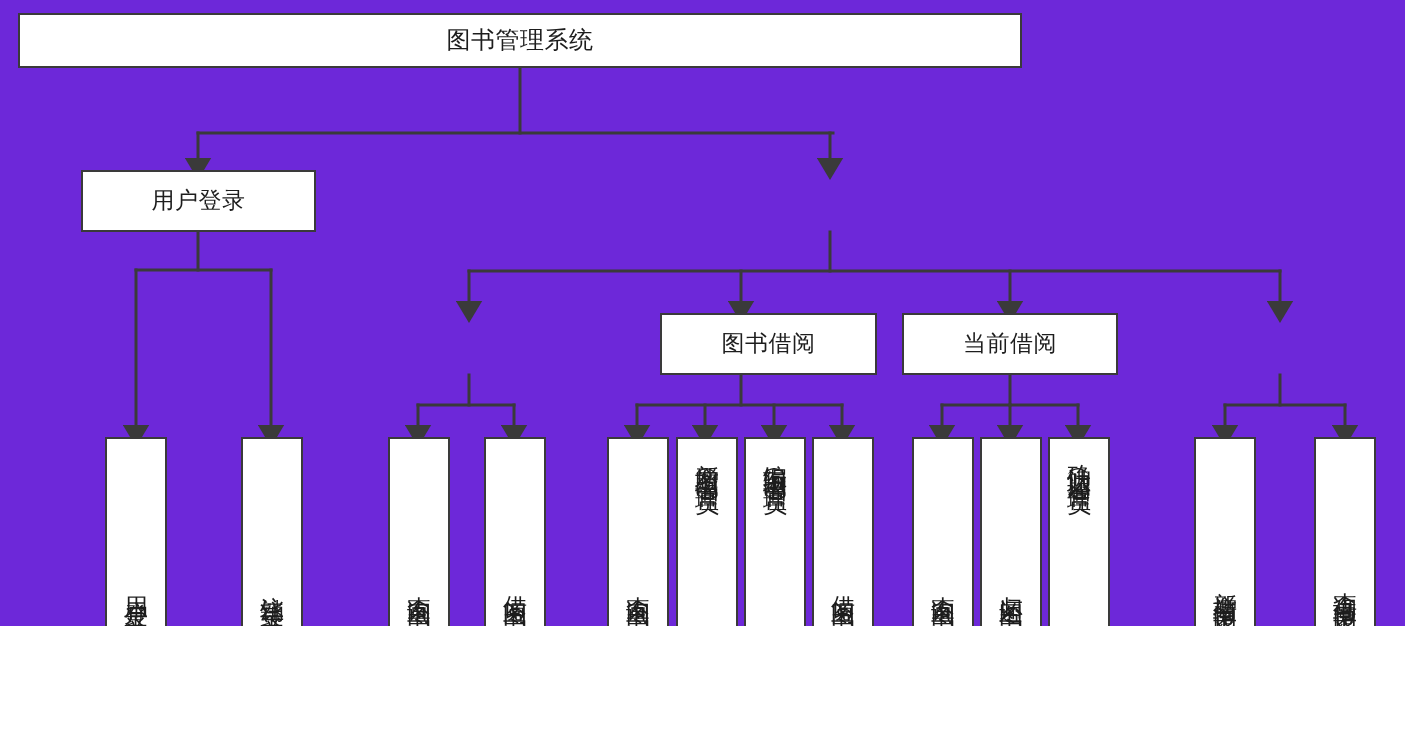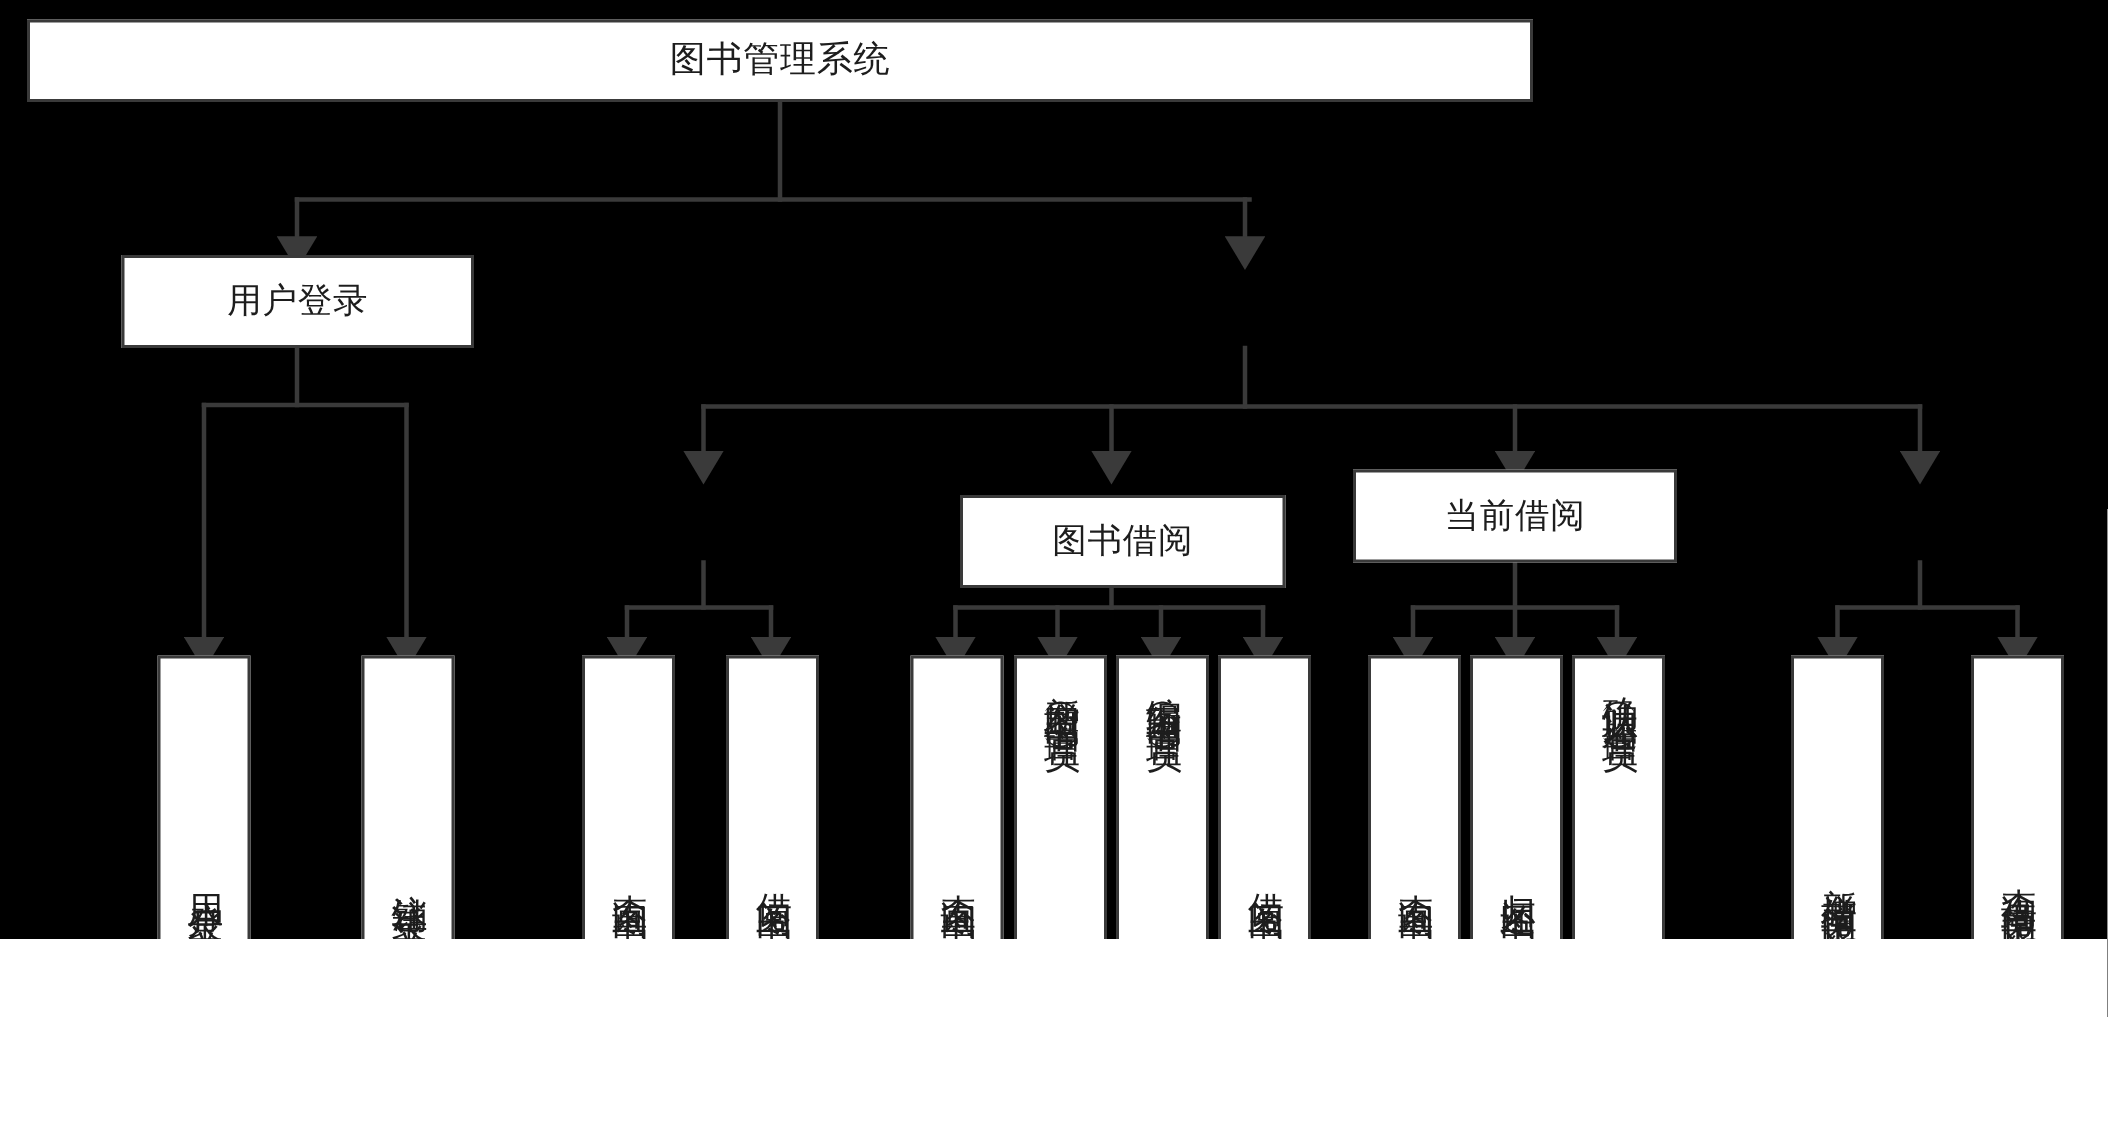--- a/index.html
+++ b/index.html
@@ -8,21 +8,21 @@
     padding: 0;
     background: #ffffff;
   }
   body {
     font-family: "Liberation Sans", "DejaVu Sans", sans-serif;
   }
   #diagram-canvas {
     position: relative;
     width: 1405px;
     height: 626px;
-    background: #000000;
+    background: #6d28d9;
     overflow: hidden;
   }
   #edge-layer {
     position: absolute;
     left: 0;
     top: 0;
     width: 1405px;
     height: 747px;
     pointer-events: none;
   }
@@ -139,21 +139,21 @@
   <div class="node horiz root" style="left:18px; top:13px; width:1004px; height:55px;">
     <span class="node-label">图书管理系统</span>
   </div>
 
   <div class="node horiz" style="left:81px; top:170px; width:235px; height:62px;">
     <span class="node-label">用户登录</span>
   </div>
 
 
 
-  <div class="node horiz" style="left:640px; top:313px; width:217px; height:62px;margin-top:17px;">
+  <div class="node horiz" style="left:660px; top:313px; width:217px; height:62px;">
     <span class="node-label">图书借阅</span>
   </div>
 
   <div class="node horiz" style="left:902px; top:313px; width:216px; height:62px;font-family:Liberation Serif, serif;">
     <span class="node-label">当前借阅</span>
   </div>
 
 
   <div class="node vert centered" style="left:105px; top:437px; width:62px; height:296px;">
     <span class="node-label">用户登录</span>

